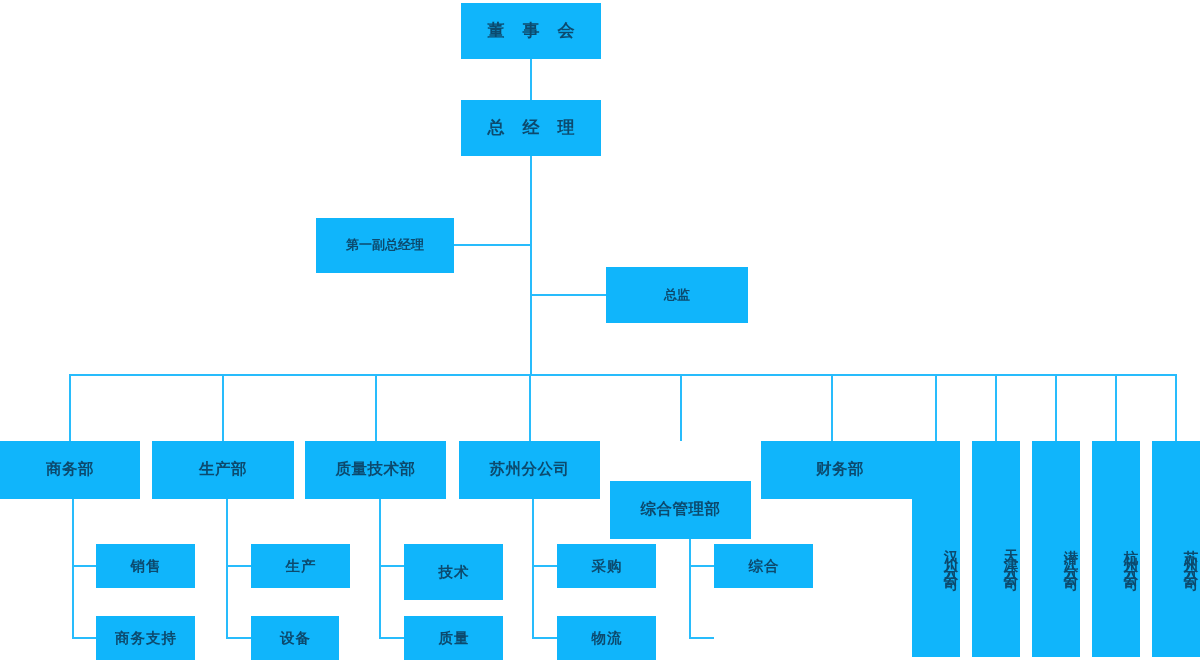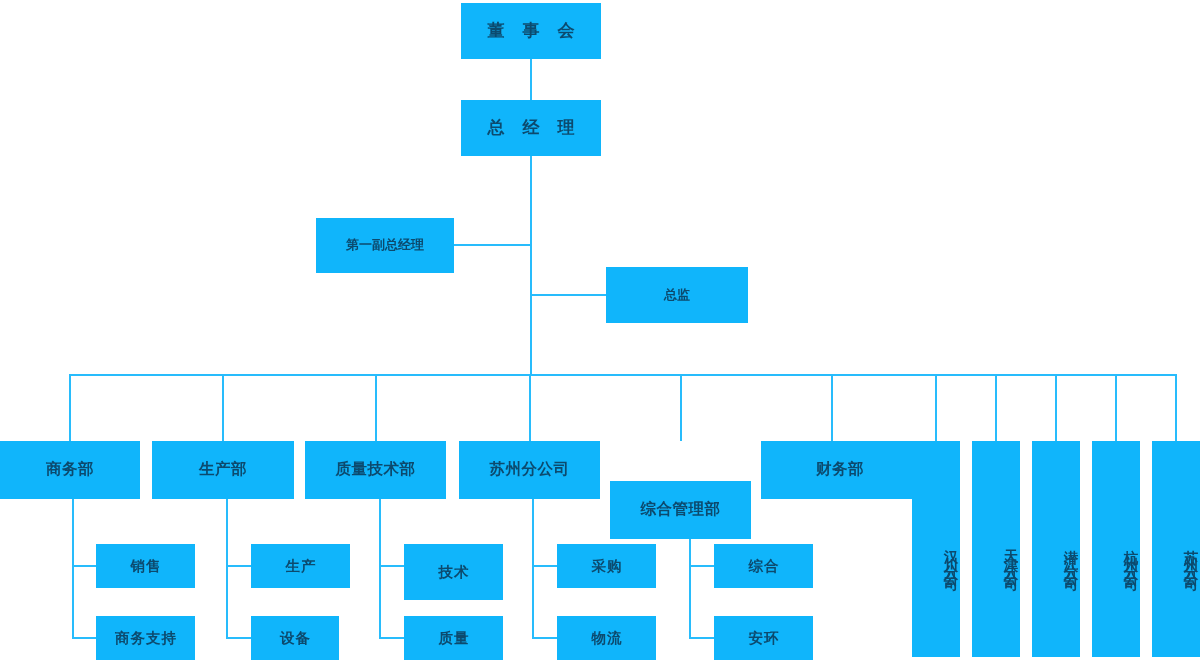--- a/index.html
+++ b/index.html
@@ -137,15 +137,14 @@
   <div class="line v" style="left:532px; top:499px; width:2px; height:139px;"></div>
   <div class="line h" style="left:532px; top:565px; width:25px; height:2px;"></div>
   <div class="line h" style="left:532px; top:637px; width:25px; height:2px;"></div>
   <div class="node sub" style="left:557px; top:544px; width:99px; height:44px;">采购</div>
   <div class="node sub" style="left:557px; top:616px; width:99px; height:44px;">物流</div>
 
   <div class="line v" style="left:689px; top:499px; width:2px; height:139px;"></div>
   <div class="line h" style="left:689px; top:565px; width:25px; height:2px;"></div>
   <div class="line h" style="left:689px; top:637px; width:25px; height:2px;"></div>
   <div class="node sub" style="left:714px; top:544px; width:99px; height:44px;">综合</div>
-  <div class="node sub" style="left:714px; top:616px; width:99px; height:44px;">安环</div>
 
 </div>
 
 </body></html>

